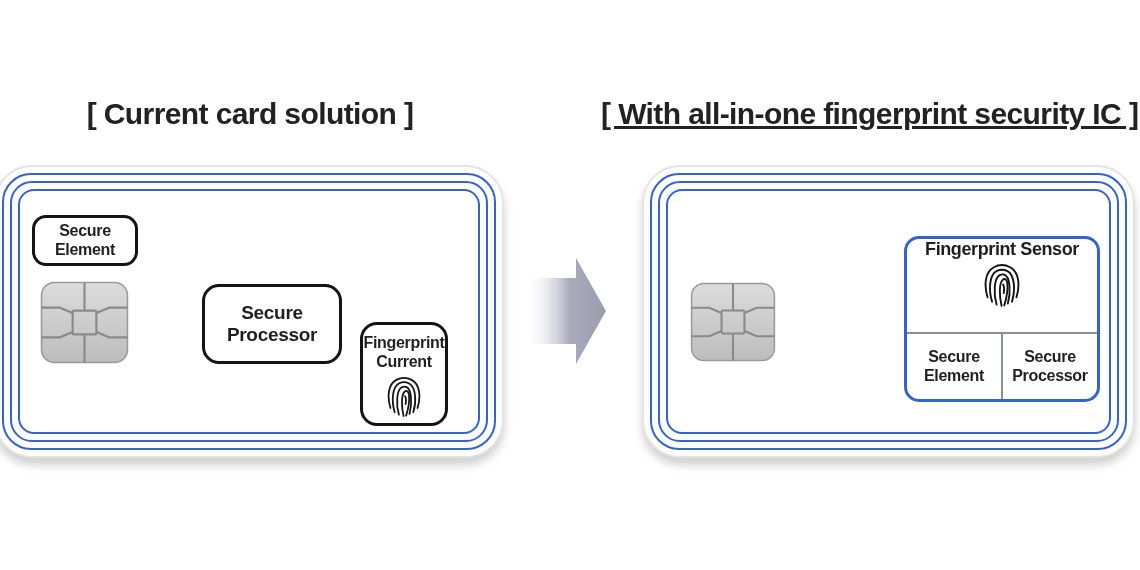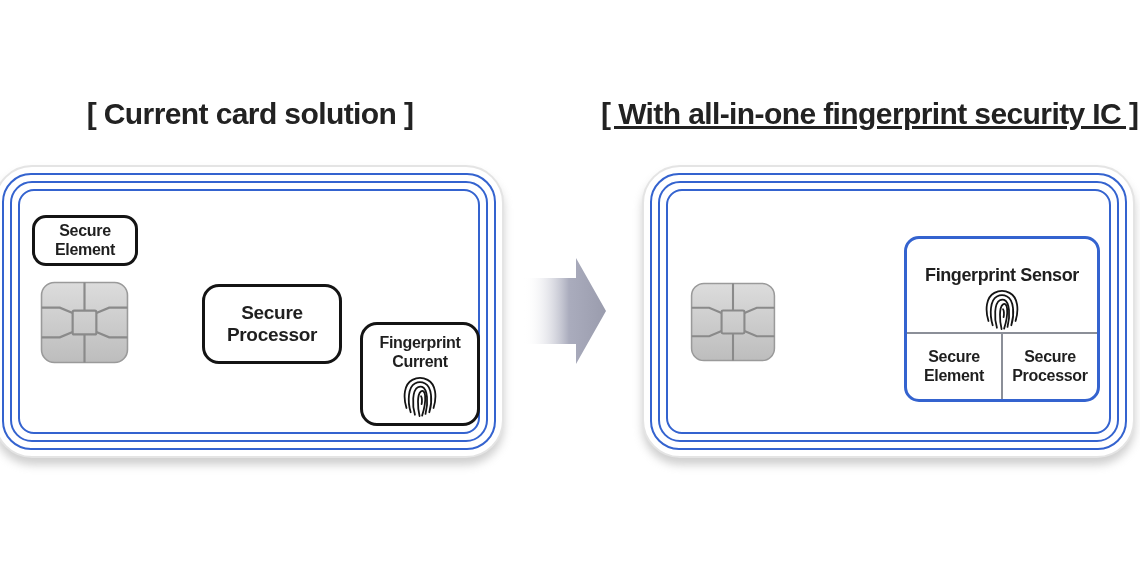--- a/index.html
+++ b/index.html
@@ -61,21 +61,21 @@
     flex-direction: column;
     align-items: center;
     justify-content: center;
     text-align: center;
     font-weight: 700;
     line-height: 1.18;
     letter-spacing: -0.3px;
   }
   .se-box { left: 36px;  top: 48px;  width: 106px; height: 51px;  border-radius: 14px; font-size: 16px; }
   .sp-box { left: 206px; top: 117px; width: 140px; height: 80px;  border-radius: 17px; font-size: 19px; }
-  .fp-box { left: 364px; top: 155px; width: 120px; height: 104px; border-radius: 17px; font-size: 16px;
+  .fp-box { left: 364px; top: 155px; width: 88px; height: 104px; border-radius: 17px; font-size: 16px;
             justify-content: flex-start; padding-top: 9px; }
   .fp-box .fp-icon { margin-top: 3px; }
 
   .chip { position: absolute; }
   .chip-left  { left: 44px; top: 114px; }
   .chip-right { left: 46px; top: 115px; }
 
   
   .arrow { position: absolute; left: 524px; top: 252px; }
 
@@ -90,21 +90,21 @@
     box-sizing: border-box;
     display: flex;
     flex-direction: column;
     overflow: hidden;
   }
   .combo-top {
     height: 93px;
     display: flex;
     flex-direction: column;
     align-items: center;
-    padding-top: 26px;
+    padding-top: 0;
     box-sizing: border-box;
   }
   .combo-top .label {
     font-size: 18px;
     font-weight: 700;
     letter-spacing: -0.4px;
     white-space: nowrap;
   }
   .combo-top .fp-icon { margin-top: 2px; }
   .combo-bottom {

